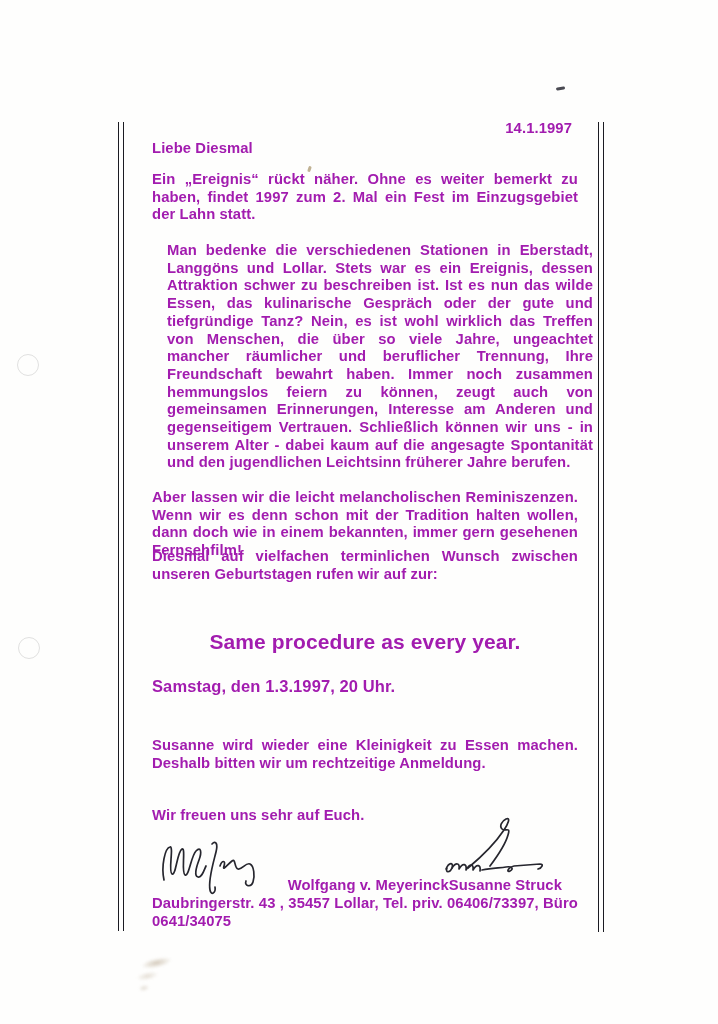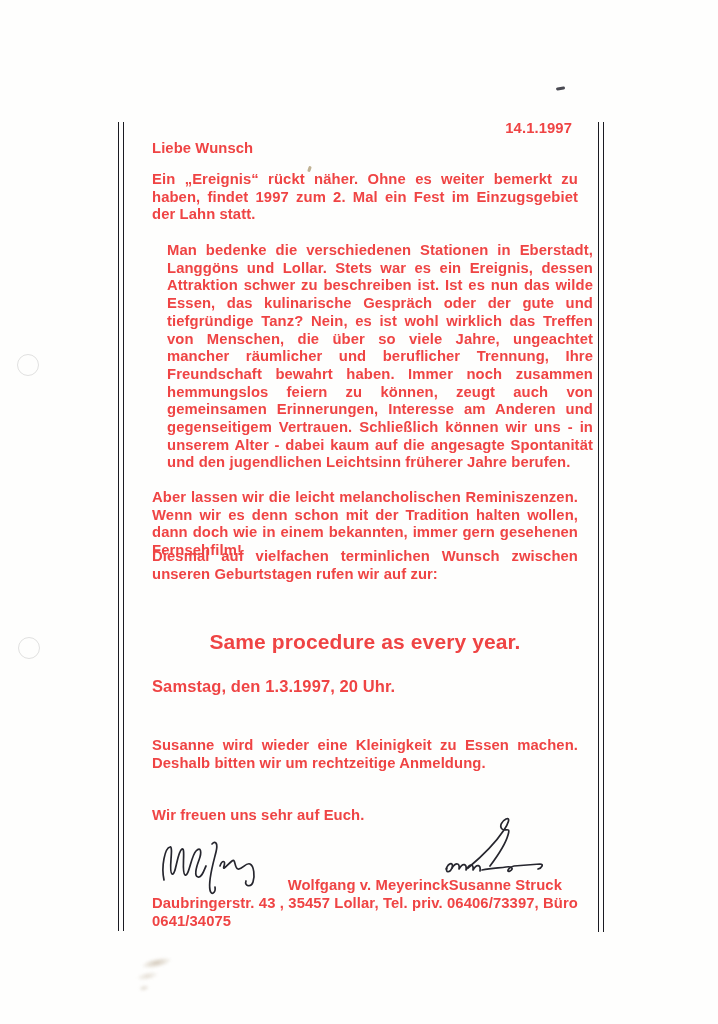--- a/index.html
+++ b/index.html
@@ -3,21 +3,21 @@
 <meta charset="utf-8">
 <style>
   html,body{margin:0;padding:0;background:#e8e8e8;}
   .scan{
     position:relative;
     width:718px;height:1024px;
     margin:0 auto;
     background:#fefefd;
     overflow:hidden;
     font-family:"Liberation Sans", sans-serif;
-    color:#ef4444;
+    color:#a21caf;
   }
   
   .vrule{
     position:absolute;
     width:6px;
     border-left:1.8px solid #1b1b22;
     border-right:1.8px solid #1b1b22;
     box-sizing:border-box;
     background:transparent;
   }
@@ -89,21 +89,21 @@
 
   <div class="punch hole1"></div>
   <div class="punch hole2"></div>
 
   <div class="speck-dash"></div>
   <div class="speck-dot"></div>
   <div class="smudge"></div>
 
   <p class="txt date">14.1.1997</p>
 
-  <p class="txt salutation">Liebe Wunsch</p>
+  <p class="txt salutation">Liebe Diesmal</p>
 
   <p class="txt just p1">Ein „Ereignis“ rückt näher. Ohne es weiter bemerkt zu haben, findet 1997 zum 2. Mal ein Fest im Einzugsgebiet der Lahn statt.</p>
 
   <p class="txt just p2">Man bedenke die verschiedenen Stationen in Eberstadt, Langgöns und Lollar. Stets war es ein Ereignis, dessen Attraktion schwer zu beschreiben ist. Ist es nun das wilde Essen, das kulinarische Gespräch oder der gute und tiefgründige Tanz? Nein, es ist wohl wirklich das Treffen von Menschen, die über so viele Jahre, ungeachtet mancher räumlicher und beruflicher Trennung, Ihre Freundschaft bewahrt haben. Immer noch zusammen hemmungslos feiern zu können, zeugt auch von gemeinsamen Erinnerungen, Interesse am Anderen und gegenseitigem Vertrauen. Schließlich können wir uns - in unserem Alter - dabei kaum auf die angesagte Spontanität und den jugendlichen Leichtsinn früherer Jahre berufen.</p>
 
   <p class="txt just p3a">Aber lassen wir die leicht melancholischen Reminiszenzen. Wenn wir es denn schon mit der Tradition halten wollen, dann doch wie in einem bekannten, immer gern gesehenen Fernsehfilm!</p>
 
   <p class="txt just p3b">Diesmal auf vielfachen terminlichen Wunsch zwischen unseren Geburtstagen rufen wir auf zur:</p>
 
   <p class="txt headline">Same procedure as every year.</p>

